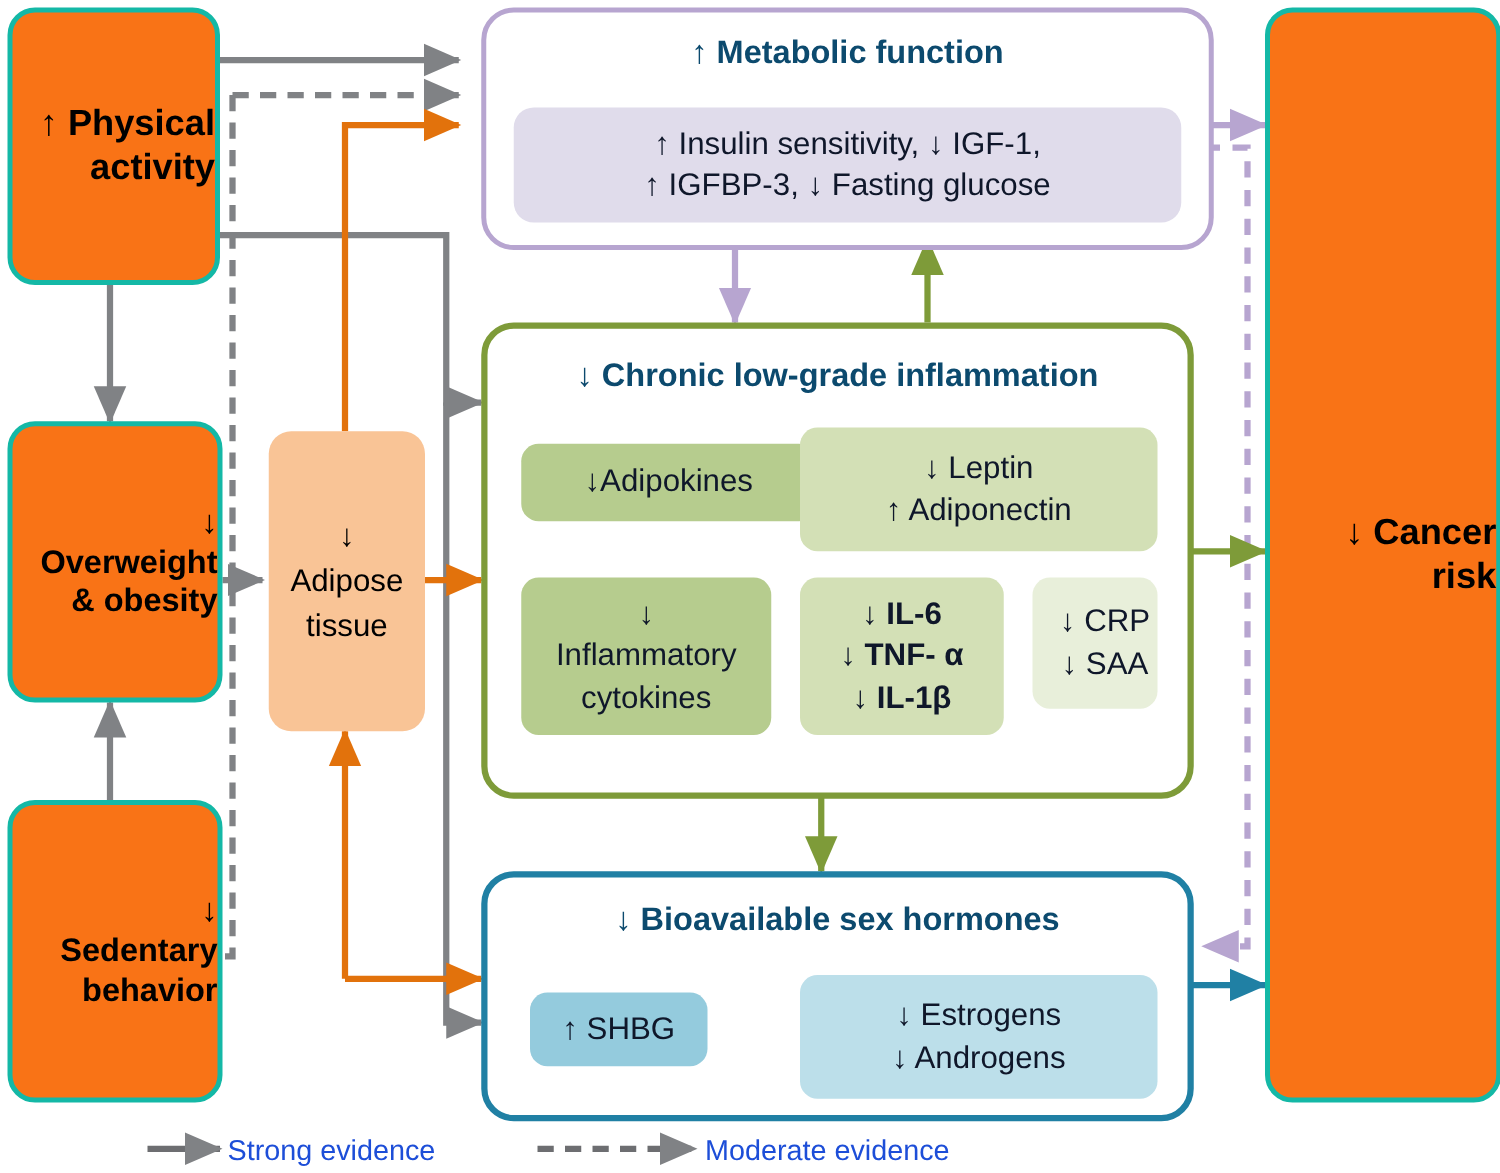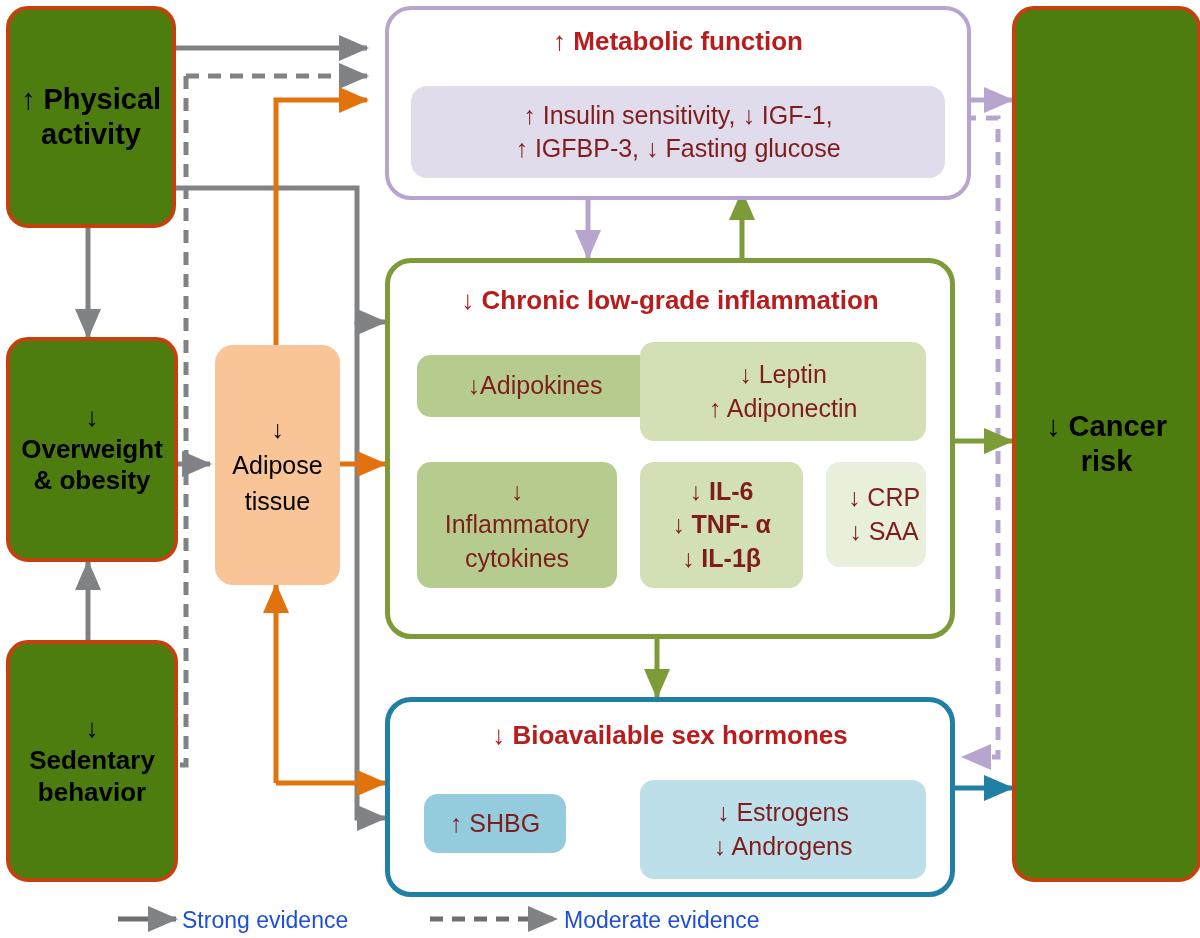--- a/index.html
+++ b/index.html
@@ -29,25 +29,26 @@
     box-sizing: border-box;
     display: flex;
     flex-direction: column;
     align-items: center;
     justify-content: center;
     text-align: center;
     color: #000000;
   }
   
   .outer-box {
-    background: #4d7c0f;
-    border: 4px solid #c2410c;
+    background: #f97316;
+    border: 4px solid #14b8a6;
     border-radius: 22px;
     font-weight: bold;
     line-height: 1.22;
+    align-items: flex-end;
   }
   .outer-box .line { display: block; white-space: nowrap; }
 
   
   .adipose {
     background: #F9C496;
     border: none;
     border-radius: 18px;
     font-size: 25px;
     line-height: 1.45;
@@ -62,34 +63,34 @@
   .mech.metabolic  { border: 4px solid #B7A5D0; }
   .mech.inflam     { border: 5px solid #7E9B39; }
   .mech.hormone    { border: 5px solid #2080A4; }
 
   .mech-title {
     position: absolute;
     left: 0;
     width: 100%;
     text-align: center;
     font-weight: bold;
-    color: #b91c1c;
+    color: #0c4a6e;
     white-space: nowrap;
   }
 
   .sub {
     position: absolute;
     box-sizing: border-box;
     display: flex;
     flex-direction: column;
     align-items: center;
     justify-content: center;
     text-align: center;
     border-radius: 14px;
-    color: #7f1d1d;
+    color: #0f172a;
     line-height: 1.34;
   }
   .sub .line { display: block; white-space: nowrap; }
 
   .sub.lilac   { background: #E0DCEB; border-radius: 16px; }
   .sub.green-d { background: #B6CC8E; }
   .sub.green-m { background: #D3E0B6; }
   .sub.green-l { background: #E8EFDA; padding-left: 16px; }
   .sub.blue-d  { background: #94CBDD; }
   .sub.blue-m  { background: #BCDFEA; }

